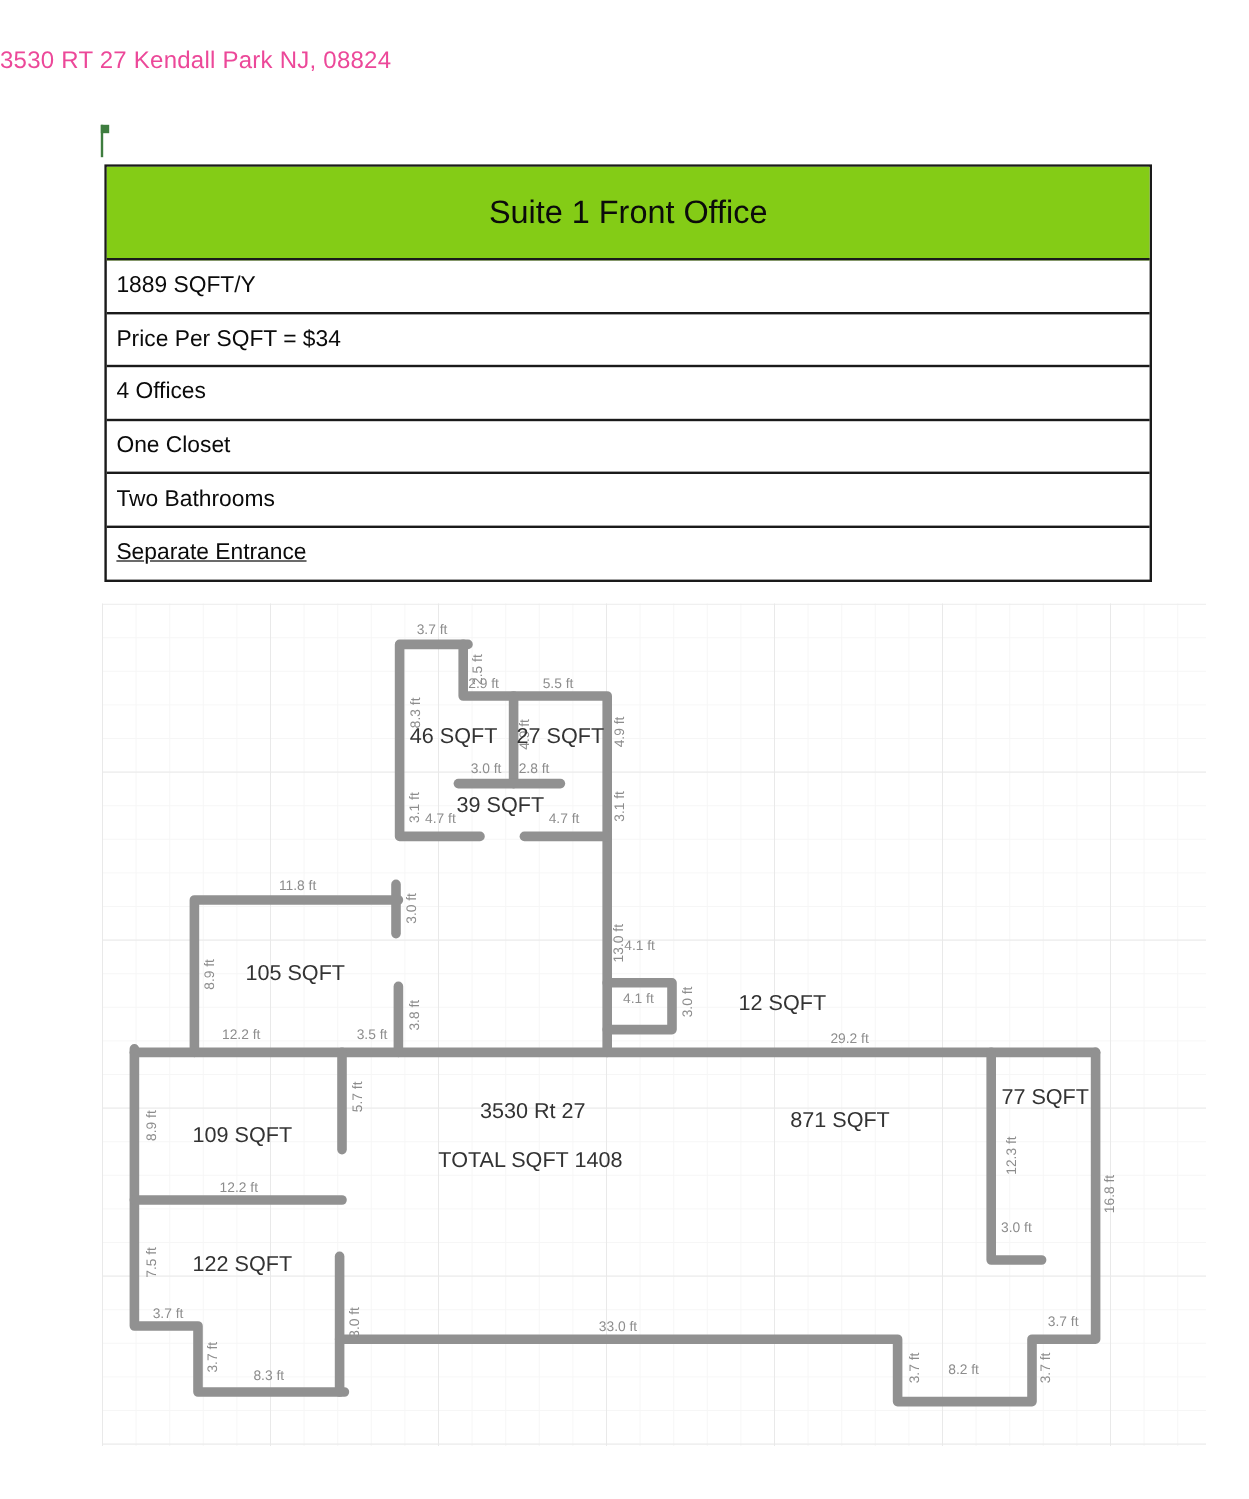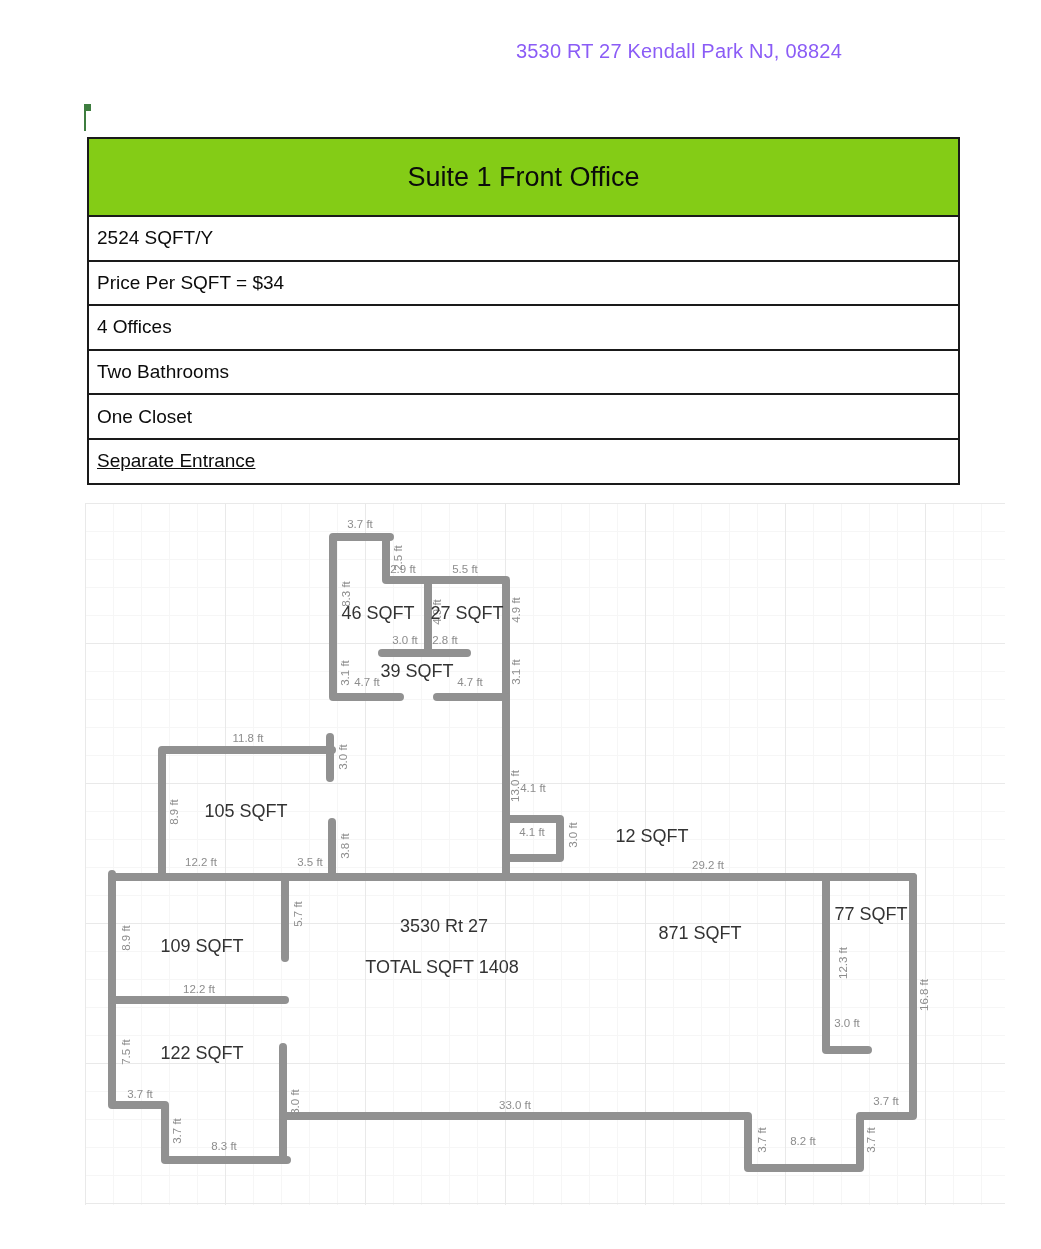--- a/index.html
+++ b/index.html
@@ -1,22 +1,22 @@
 <!DOCTYPE html>
 <html><head>
 <meta charset="utf-8">
 <style>
   html,body{margin:0;padding:0;}
   body{
     width:1041px;height:1249px;position:relative;background:#ffffff;
     font-family:"Liberation Sans","DejaVu Sans",sans-serif;overflow:hidden;
   }
   .page-title{
-    position:absolute;left:0;top:40px;width:842px;text-align:right;
-    font-size:20px;color:#8b5cf6;letter-spacing:.2px;
+    position:absolute;left:0;top:40px;width:842px;text-align:left;
+    font-size:20px;color:#ec4899;letter-spacing:.2px;
   }
   
   .pin{position:absolute;left:84px;top:104px;width:2px;height:27px;background:#3e7d3f;}
   .pin::before{content:"";position:absolute;left:0;top:0;width:7px;height:7px;background:#3e7d3f;}
   
   .info-table{
     position:absolute;left:87px;top:137px;width:869px;
     border:2px solid #1a1a1a;background:#ffffff;
   }
   .t-header{
@@ -45,25 +45,25 @@
 </style>
 </head>
 <body>
 
 <div class="page-title">3530 RT 27 Kendall Park NJ, 08824</div>
 
 <div class="pin"></div>
 
 <div class="info-table">
   <div class="t-header">Suite 1 Front Office</div>
-  <div class="t-row">2524 SQFT/Y</div>
+  <div class="t-row">1889 SQFT/Y</div>
   <div class="t-row">Price Per SQFT = $34</div>
   <div class="t-row">4 Offices</div>
+  <div class="t-row">One Closet</div>
   <div class="t-row">Two Bathrooms</div>
-  <div class="t-row">One Closet</div>
   <div class="t-row">Separate Entrance</div>
 </div>
 
 <div class="grid"></div>
 
 <svg id="plan-svg" width="1041" height="710" viewBox="0 500 1041 710">
     <path d="M390,537 L333,537 L333,697 L400,697" fill="none" stroke="#919191" stroke-width="8" stroke-linecap="round" stroke-linejoin="round"></path>
     <path d="M386,537 L386,580 L506,580 L506,877" fill="none" stroke="#919191" stroke-width="8" stroke-linecap="round" stroke-linejoin="round"></path>
     <path d="M428,580 L428,653" fill="none" stroke="#919191" stroke-width="8" stroke-linecap="round" stroke-linejoin="round"></path>
     <path d="M382,653 L467,653" fill="none" stroke="#919191" stroke-width="8" stroke-linecap="round" stroke-linejoin="round"></path>

